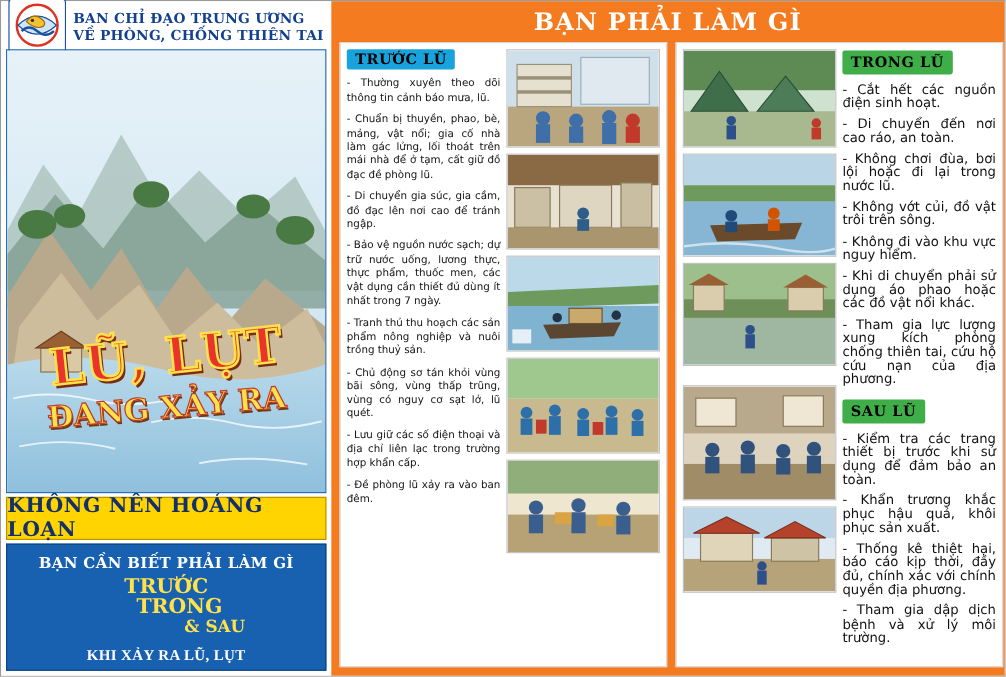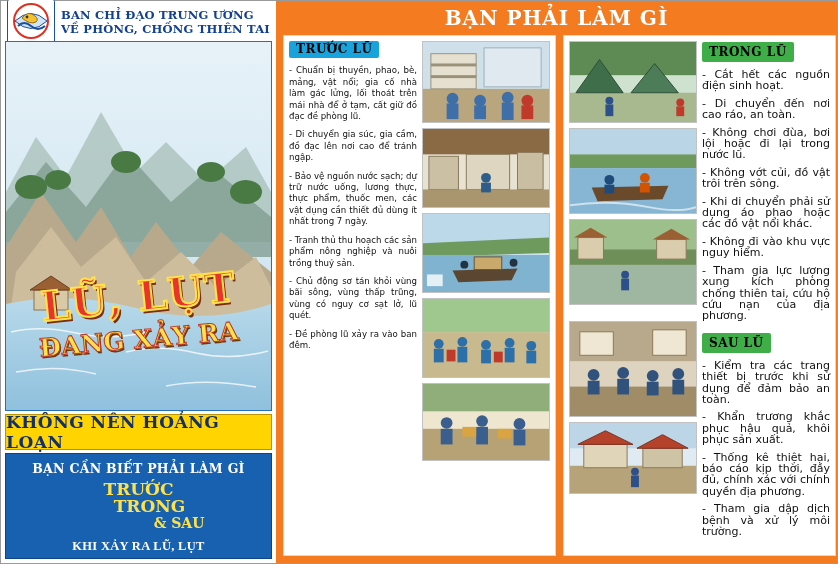--- a/index.html
+++ b/index.html
@@ -293,25 +293,27 @@
   <div class="right">
     <div class="right-title">BẠN PHẢI LÀM GÌ</div>
 
     <div class="cols">
 
       <div class="col col-left">
         <div class="textcol">
           <div style="margin-bottom:7px">
             <span class="sec-head">TRƯỚC LŨ</span>
           </div>
+          <p>- Thường xuyên theo dõi thông tin cảnh báo mưa, lũ.</p>
           <p>- Chuẩn bị thuyền, phao, bè, mảng, vật nổi; gia cố nhà làm gác lửng, lối thoát trên mái nhà để ở tạm, cất giữ đồ đạc đề phòng lũ.</p>
           <p>- Di chuyển gia súc, gia cầm, đồ đạc lên nơi cao để tránh ngập.</p>
           <p>- Bảo vệ nguồn nước sạch; dự trữ nước uống, lương thực, thực phẩm, thuốc men, các vật dụng cần thiết đủ dùng ít nhất trong 7 ngày.</p>
           <p>- Tranh thủ thu hoạch các sản phẩm nông nghiệp và nuôi trồng thuỷ sản.</p>
           <p>- Chủ động sơ tán khỏi vùng bãi sông, vùng thấp trũng, vùng có nguy cơ sạt lở, lũ quét.</p>
+          <p>- Lưu giữ các số điện thoại và địa chỉ liên lạc trong trường hợp khẩn cấp.</p>
           <p>- Đề phòng lũ xảy ra vào ban đêm.</p>
         </div>
 
         <div class="imgcol">
           <div class="ph" style="height:82px">
             <svg viewBox="0 0 128 82" preserveAspectRatio="none">
               <rect width="128" height="82" fill="#cfe0ea"></rect>
               <rect x="0" y="48" width="128" height="34" fill="#b9a67f"></rect>
               <rect x="8" y="12" width="46" height="36" fill="#e5e0cf" stroke="#9a9178"></rect>
               <rect x="8" y="22" width="46" height="3" fill="#9a9178"></rect>
@@ -495,22 +497,22 @@
           </div>
 
           <div class="rc-text">
             <div style="margin-bottom:7px">
               <span class="sec-head green">TRONG LŨ</span>
             </div>
             <p>- Cắt hết các nguồn điện sinh hoạt.</p>
             <p>- Di chuyển đến nơi cao ráo, an toàn.</p>
             <p>- Không chơi đùa, bơi lội hoặc đi lại trong nước lũ.</p>
             <p>- Không vớt củi, đồ vật trôi trên sông.</p>
+            <p>- Không đi vào khu vực nguy hiểm.</p>
             <p>- Khi di chuyển phải sử dụng áo phao hoặc các đồ vật nổi khác.</p>
-            <p>- Không đi vào khu vực nguy hiểm.</p>
             <p>- Tham gia lực lượng xung kích phòng chống thiên tai, cứu hộ cứu nạn của địa phương.</p>
 
             <div style="margin:4px 0 7px 0">
               <span class="sec-head green">SAU LŨ</span>
             </div>
             <p>- Kiểm tra các trang thiết bị trước khi sử dụng để đảm bảo an toàn.</p>
             <p>- Khẩn trương khắc phục hậu quả, khôi phục sản xuất.</p>
             <p>- Thống kê thiệt hại, báo cáo kịp thời, đầy đủ, chính xác với chính quyền địa phương.</p>
             <p>- Tham gia dập dịch bệnh và xử lý môi trường.</p>
           </div>

